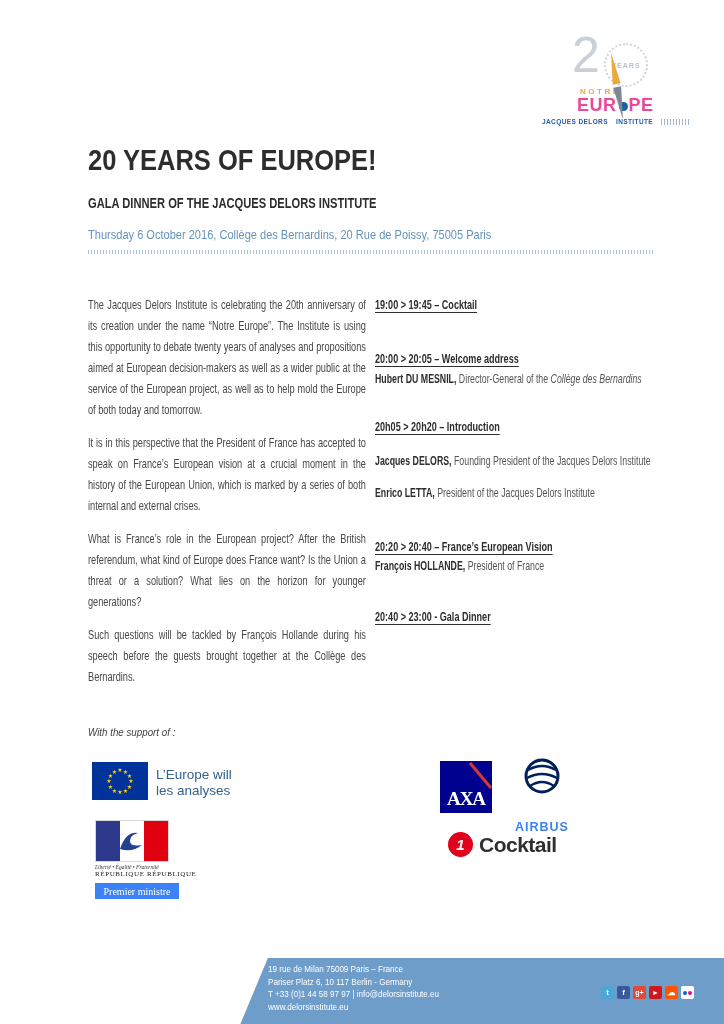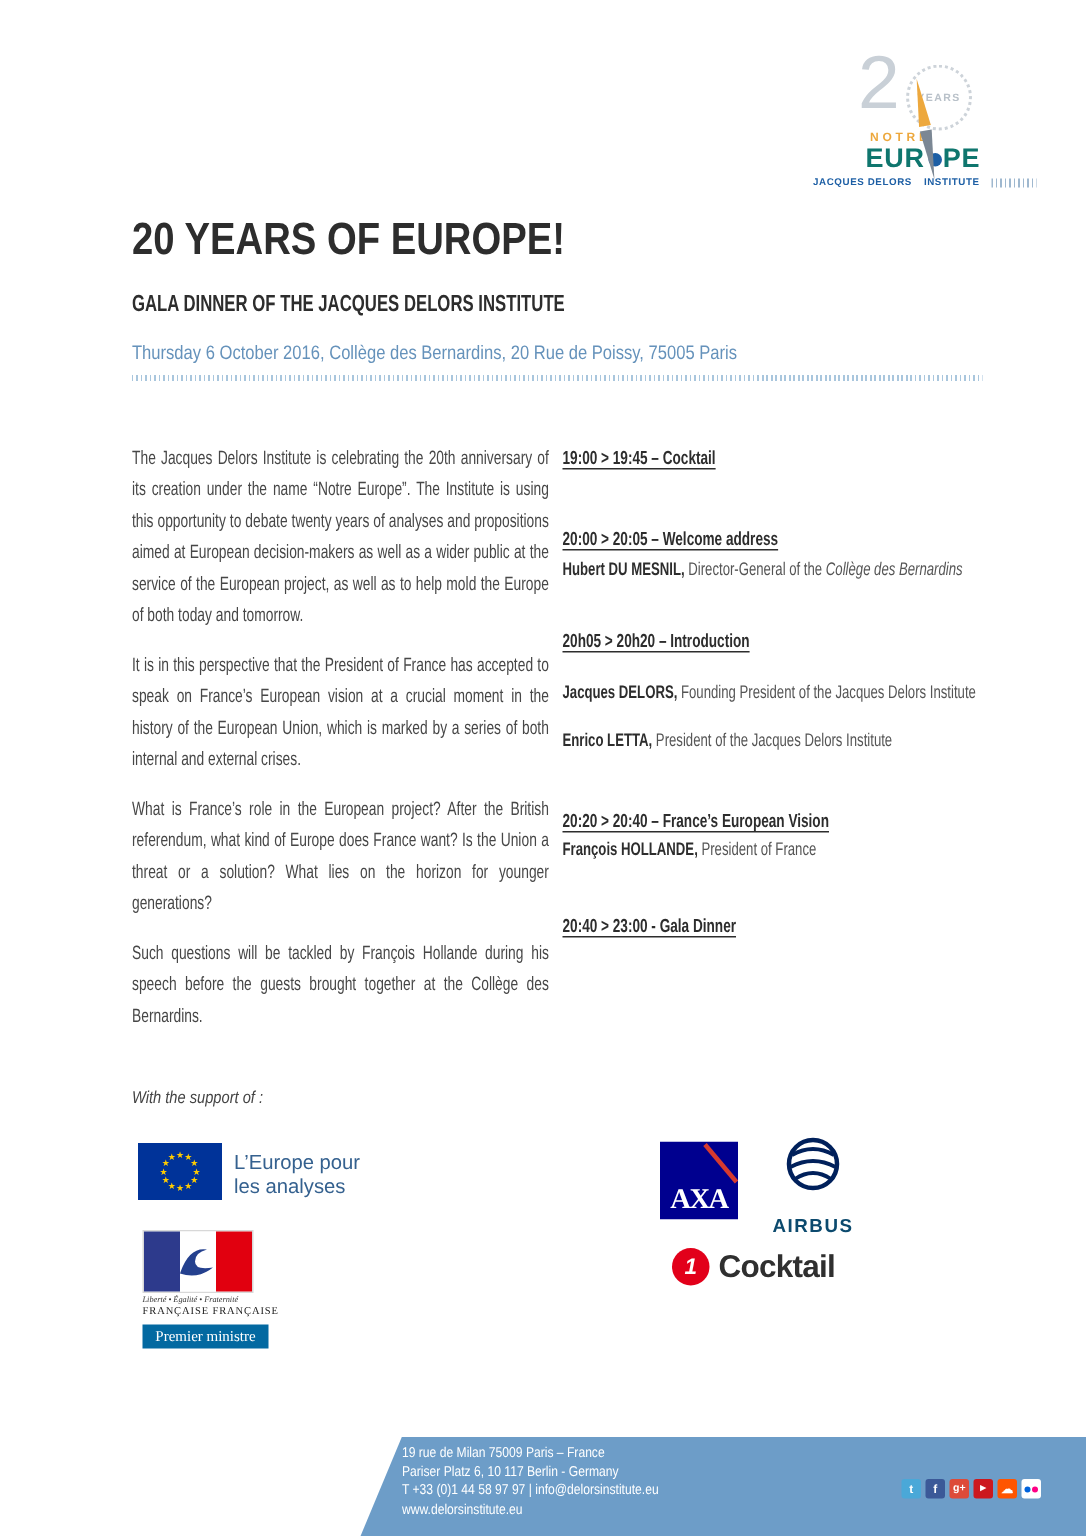--- a/index.html
+++ b/index.html
@@ -10,21 +10,21 @@
   .cond85{transform-origin:0 0;transform:scaleX(0.85);}
 
   
   .logo{left:556px;top:34px;width:150px;height:95px;}
   .logo-two{position:absolute;left:16px;top:-4px;font-size:50px;font-weight:400;color:#c9d0d7;line-height:1;}
   .logo-circle{position:absolute;left:48px;top:9px;width:40px;height:40px;border:2px dotted #cdd3d9;
                border-radius:50%;display:flex;align-items:center;justify-content:center;}
   .logo-years{font-size:7px;letter-spacing:1px;color:#b9c1c9;font-weight:700;}
   .logo-notre{position:absolute;left:24px;top:53px;font-size:8px;font-weight:700;letter-spacing:2.5px;color:#eda83d;}
   .logo-europe{position:absolute;left:21px;top:62px;display:flex;align-items:center;font-size:18px;
-               font-weight:800;color:#0f766e;letter-spacing:.5px;line-height:1;}
+               font-weight:800;color:#ec4899;letter-spacing:.5px;line-height:1;}
   .logo-dot{width:9px;height:9px;border-radius:50%;background:#1d5fa5;margin:2px 1px 0 2px;}
   .logo-needle{position:absolute;left:52px;top:16px;z-index:2;}
   .logo-inst{position:absolute;left:-14px;top:84px;display:flex;align-items:center;gap:8px;
              font-size:6.5px;font-weight:700;letter-spacing:.4px;color:#1d5fa5;white-space:nowrap;}
   .hatch{display:inline-block;width:30px;height:6px;
          background:repeating-linear-gradient(90deg,#9fb8cf 0 1px,transparent 1px 3px);}
 
   
   .title{left:88px;top:143px;font-size:30px;font-weight:700;color:#2d2d2d;white-space:nowrap;letter-spacing:0;}
   .subtitle{left:88px;top:194px;font-size:15.5px;font-weight:700;color:#2d2d2d;white-space:nowrap;}
@@ -43,34 +43,34 @@
   .speaker{position:absolute;left:0;font-size:12.2px;color:#555;white-space:nowrap;}
   .sp-name{font-weight:700;color:#2d2d2d;}
   .it{font-style:italic;}
 
   
   .support{left:88px;top:726px;font-size:11.5px;font-style:italic;color:#444;white-space:nowrap;}
   .eu-flag{left:92px;top:762px;}
   .eu-text{left:156px;top:767px;font-size:13.5px;line-height:16px;color:#35618f;}
   .axa{left:440px;top:761px;}
   .airbus{left:506px;top:756px;width:72px;text-align:center;}
-  .airbus-word{font-size:12.5px;font-weight:700;letter-spacing:1px;color:#0c4a6e;margin-top:9px;}
+  .airbus-word{font-size:12.5px;font-weight:700;letter-spacing:1px;color:#3b82f6;margin-top:20px;}
   .unicredit{left:448px;top:832px;display:flex;align-items:center;gap:6px;}
   .uc-circle{width:25px;height:25px;border-radius:50%;background:#e2001a;display:flex;align-items:center;
              justify-content:center;color:#fff;font-weight:700;font-style:italic;font-size:15px;}
   .uc-word{font-size:21px;font-weight:700;color:#2f2f2f;letter-spacing:-.5px;}
 
   .fr-block{left:95px;top:820px;width:86px;}
   .fr-flag{position:relative;width:72px;height:40px;border:1px solid #d8d8d8;display:flex;}
   .fr-b{flex:1;background:#2d3a8c;} .fr-w{flex:1;background:#fff;} .fr-r{flex:1;background:#e1000f;}
   .fr-marianne{position:absolute;left:20px;top:6px;}
   .fr-motto{font-family:"Liberation Serif",serif;font-style:italic;font-size:5.5px;color:#333;margin-top:2px;
             white-space:nowrap;}
   .fr-rep{font-family:"Liberation Serif",serif;font-size:7px;letter-spacing:.6px;color:#222;white-space:nowrap;}
-  .fr-band{margin-top:5px;width:84px;height:16px;background:#0369a1;color:#fff;display:flex;align-items:center;
+  .fr-band{margin-top:5px;width:84px;height:16px;background:#3b82f6;color:#fff;display:flex;align-items:center;
            justify-content:center;font-family:"Liberation Serif",serif;font-size:10px;}
 
   
   .footer-band{left:0;top:958px;width:724px;height:66px;background:#6d9dc8;
                clip-path:polygon(37% 0,100% 0,100% 100%,33.2% 100%);}
   .footer-text{left:268px;top:963px;color:#fff;font-size:9.5px;line-height:12.5px;white-space:nowrap;}
   .social{left:601px;top:986px;display:flex;gap:3px;}
   .sico{width:13px;height:13px;border-radius:2px;display:flex;align-items:center;justify-content:center;
         font-size:8px;font-weight:700;color:#fff;cursor:pointer;line-height:1;}
   .s-tw{background:#4aa8d8;} .s-fb{background:#3b5998;} .s-gp{background:#dd4b39;font-size:7px;}
@@ -156,21 +156,21 @@
         <text x="33.5" y="30.5">★</text>
       <text x="28" y="32">★</text>
         <text x="22.5" y="30.5">★</text>
         <text x="18.5" y="26.5">★</text>
       <text x="17" y="21">★</text>
         <text x="18.5" y="15.5">★</text>
         <text x="22.5" y="11.5">★</text>
     </g>
   </svg>
   <div class="abs eu-text">
-    <div>L’Europe pour</div>
+    <div>L’Europe will</div>
     <div>les analyses</div>
   </div>
 
   <svg class="abs axa" width="52" height="52" viewBox="0 0 52 52">
     <rect width="52" height="52" fill="#00008f"></rect>
     <line x1="30" y1="2" x2="51" y2="27" stroke="#d63a2f" stroke-width="3"></line>
     <text x="26" y="44" text-anchor="middle" fill="#fff" font-size="19" font-weight="bold" font-family="Liberation Serif, serif" letter-spacing="-1">AXA</text>
   </svg>
 
   <div class="abs airbus">
@@ -191,21 +191,21 @@
   <div class="abs fr-block">
     <div class="fr-flag">
       <span class="fr-b"></span>
         <span class="fr-w"></span>
         <span class="fr-r"></span>
       <svg class="fr-marianne" width="32" height="28" viewBox="0 0 32 28">
         <path d="M4 22 Q10 4 22 6 Q14 8 14 14 Q14 20 26 18 Q16 26 4 22 Z" fill="#24408e"></path>
       </svg>
     </div>
     <div class="fr-motto">Liberté • Égalité • Fraternité</div>
-    <div class="fr-rep">FRANÇAISE FRANÇAISE</div>
+    <div class="fr-rep">RÉPUBLIQUE RÉPUBLIQUE</div>
     <div class="fr-band">Premier ministre</div>
   </div>
 
   <div class="abs footer-band"></div>
   <div class="abs footer-text cond85">
     <div>19 rue de Milan 75009 Paris – France</div>
     <div>Pariser Platz 6, 10 117 Berlin - Germany</div>
     <div>T +33 (0)1 44 58 97 97 | info@delorsinstitute.eu</div>
     <div>www.delorsinstitute.eu</div>
   </div>

